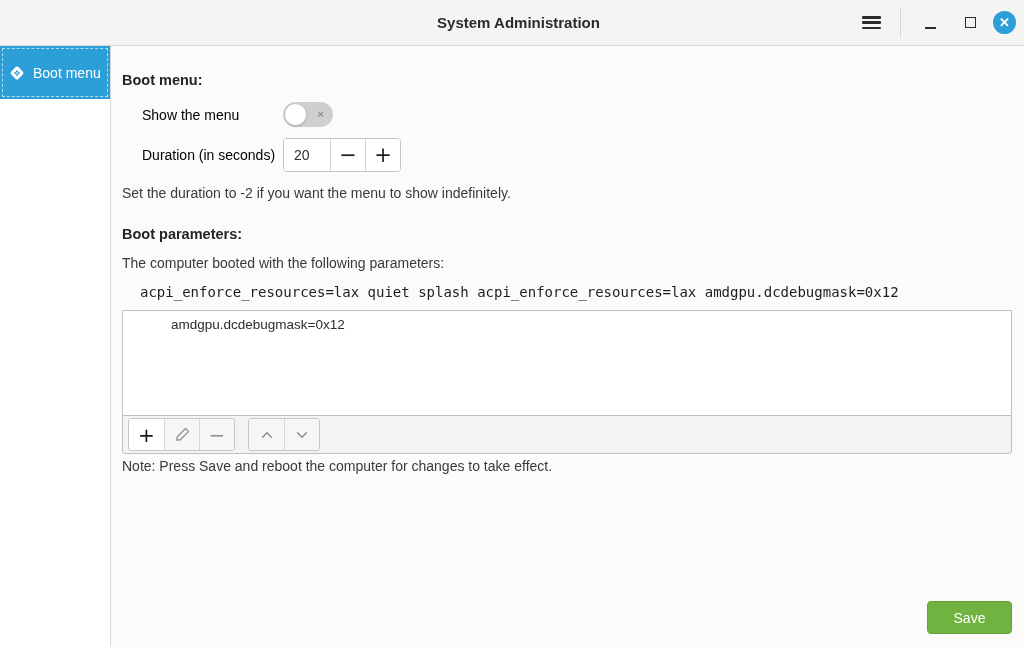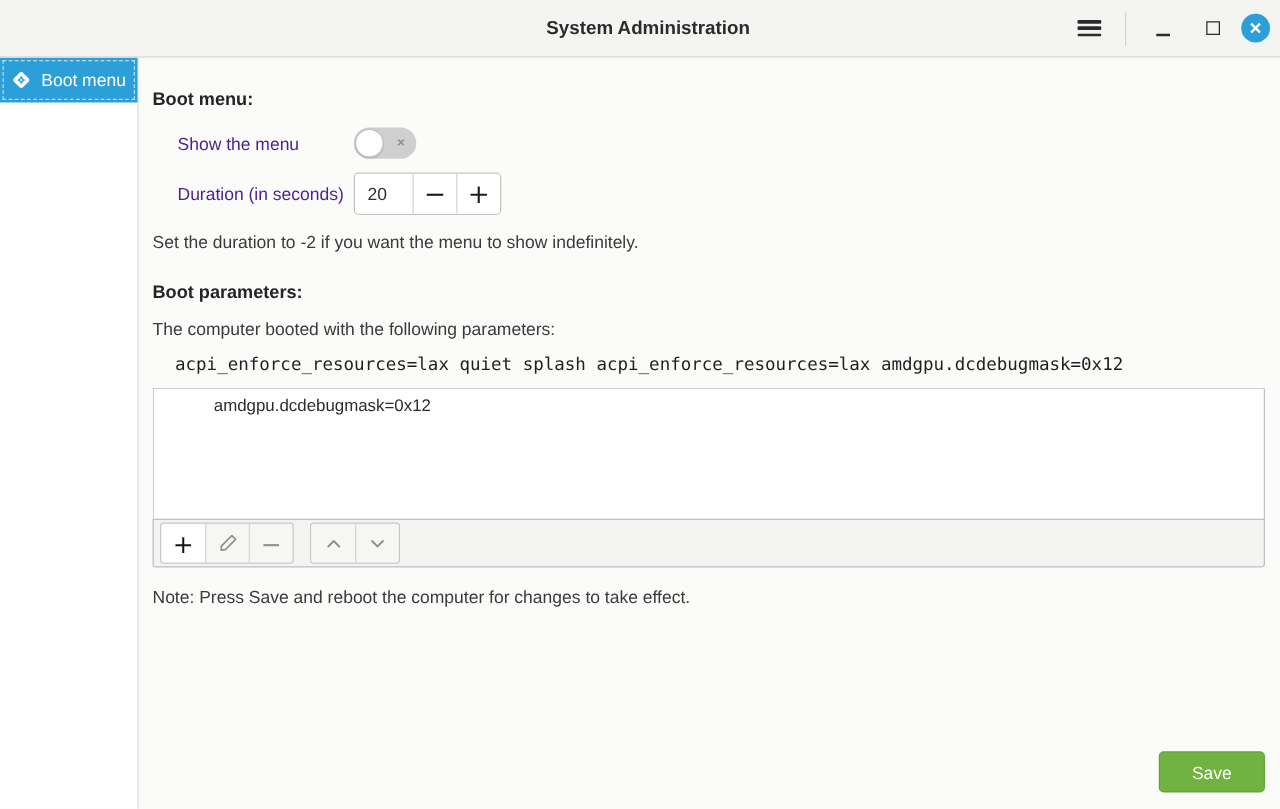--- a/index.html
+++ b/index.html
@@ -44,36 +44,36 @@
   }
 
   
   .app-body { flex:1; display:flex; min-height:0; }
   .sidebar {
     width:111px; flex:0 0 111px;
     background:#ffffff;
     border-right:1px solid #d8d8d6;
   }
   .side-item {
-    height:36px; background:#2d9fd8; color:#ffffff;
+    height:53px; background:#2d9fd8; color:#ffffff;
     display:flex; align-items:center; gap:7px;
     padding:0 8px; cursor:pointer;
     outline:1px dashed rgba(255,255,255,0.65); outline-offset:-3px;
     font-size:14px;
   }
   .side-item .bicon { width:18px; height:18px; flex:0 0 18px; }
 
   .main {
     flex:1; display:flex; flex-direction:column;
     padding:26px 12px 13px 11px;
     background:#fbfbfa;
   }
   .section-heading { font-weight:bold; font-size:14.5px; color:#242424; }
   .row { display:flex; align-items:center; }
-  .row-label { margin-left:20px; width:141px; flex:0 0 141px; white-space:nowrap; color:#4c1d95; }
+  .row-label { margin-left:20px; width:141px; flex:0 0 141px; white-space:nowrap; color:#000000; }
 
   
   .toggle {
     position:relative; width:50px; height:25px; border-radius:13px;
     background:#cfcfcf; border:none; cursor:pointer; flex:0 0 50px;
   }
   .toggle .knob {
     position:absolute; left:1px; top:1px; width:23px; height:23px;
     border-radius:50%; background:#ffffff; border:1px solid #c2c2c2;
     box-shadow:0 1px 1px rgba(0,0,0,0.12);
@@ -139,21 +139,21 @@
   
   .mt-heading1 { margin-top:0; }
   .mt-row1 { margin-top:14px; }
   .mt-row2 { margin-top:11px; }
   .mt-hint { margin-top:13px; }
   .mt-heading2 { margin-top:25px; }
   .mt-booted { margin-top:13px; }
   .mt-mono { margin-top:13px; }
   .mt-custom { margin-top:14px; }
   .mt-list { margin-top:10px;padding-left:48px; }
-  .mt-note { margin-top:15px; }
+  .mt-note { margin-top:4px; }
 </style>
 </head>
 <body>
 
 <div class="window">
 
   <div class="titlebar">
     <div class="title">System Administration</div>
     <div class="tb-right">
       <button class="tb-btn">

